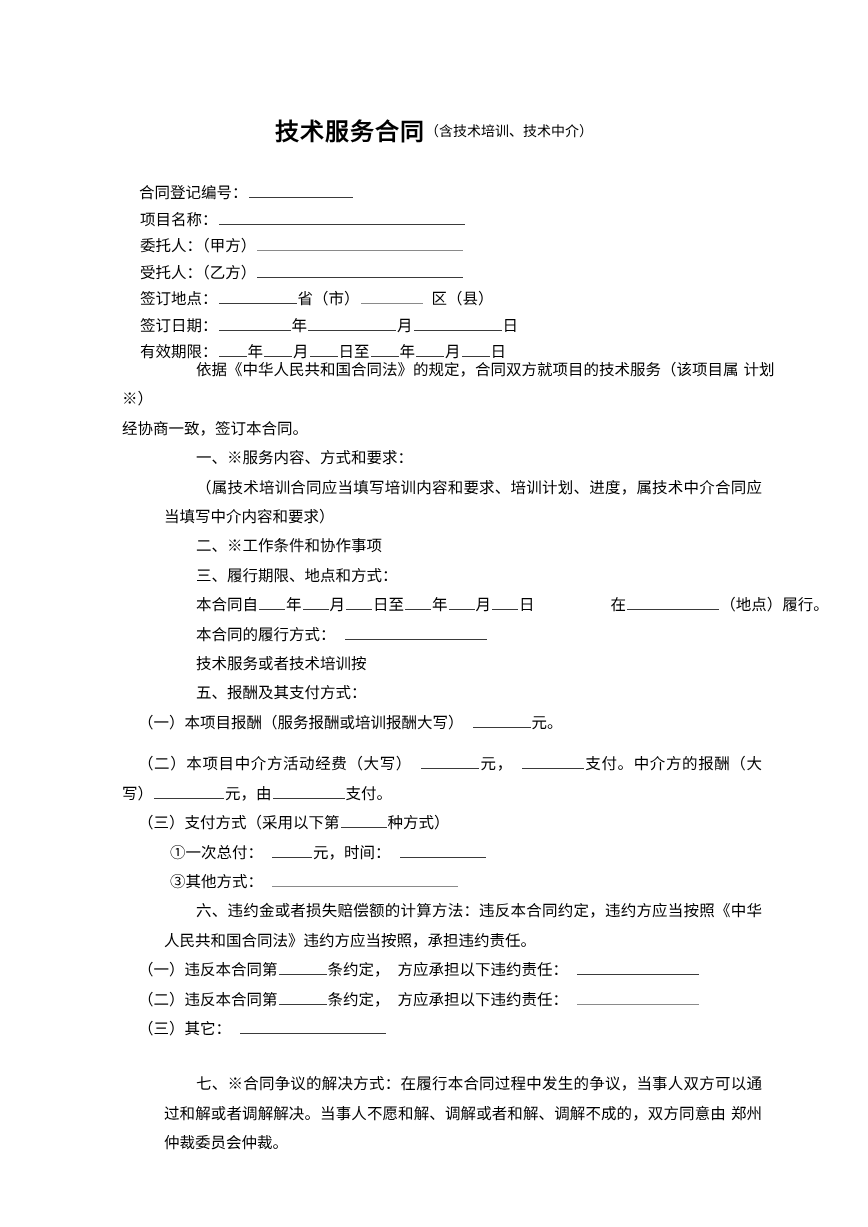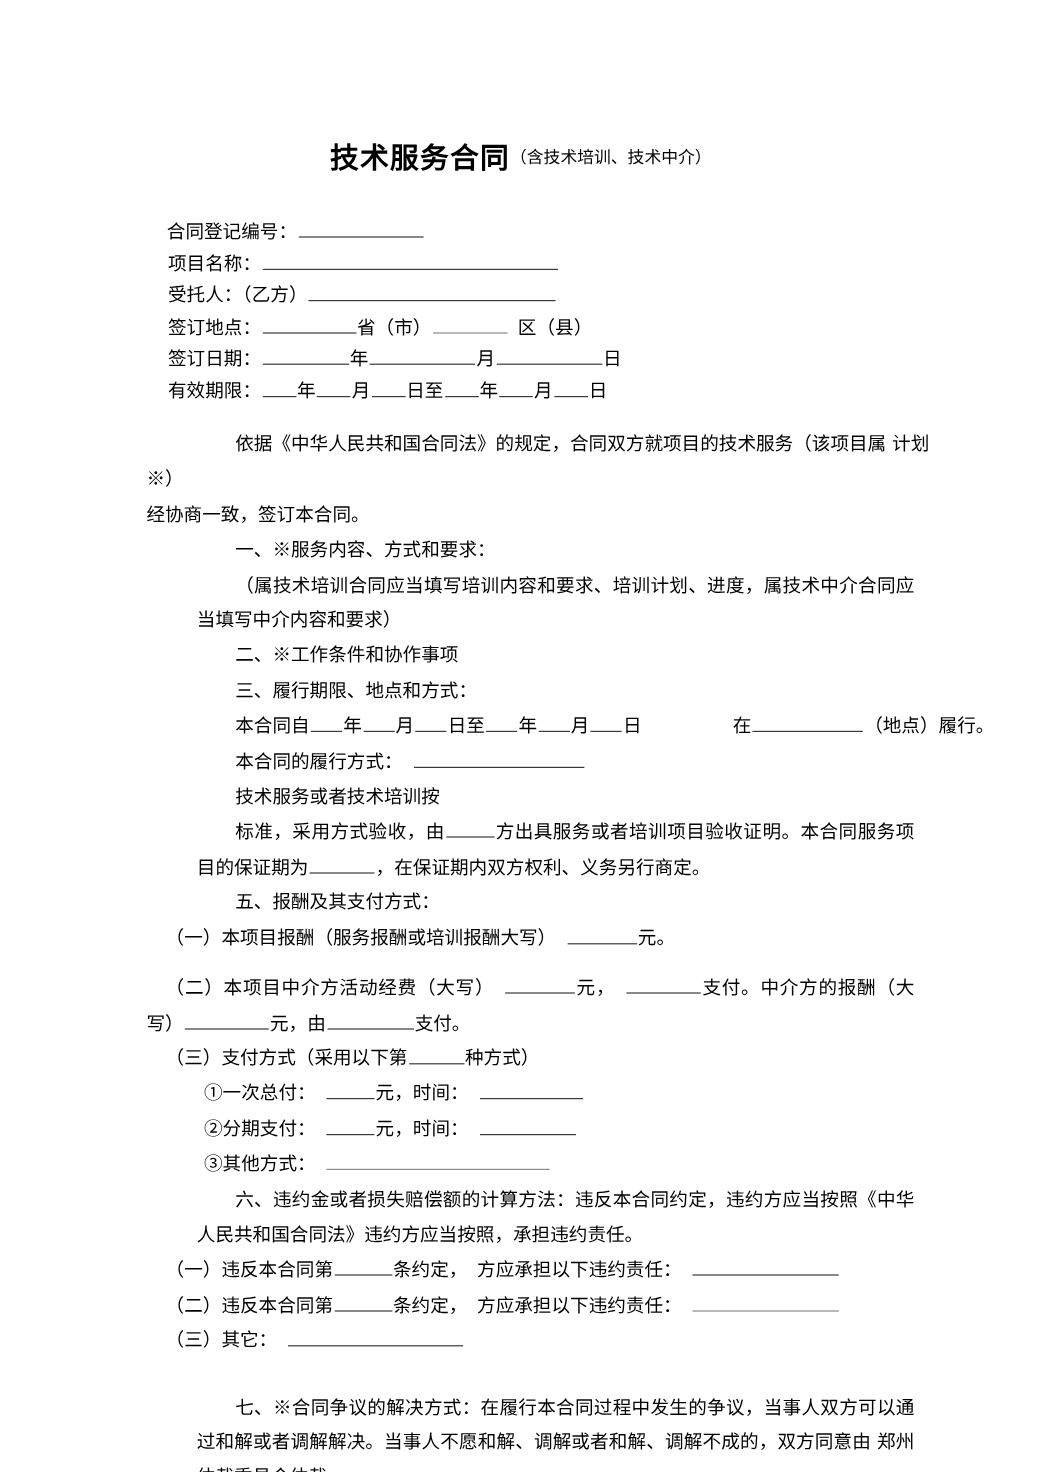--- a/index.html
+++ b/index.html
@@ -105,20 +105,23 @@
   <div class="header-fields">
 
     <div class="field-row indent-0">
       <span>合同登记编号：</span><span class="fill" style="width:104px"></span>
     </div>
 
     <div class="field-row indent-1">
       <span>项目名称：</span><span class="fill" style="width:246px"></span>
     </div>
 
+    <div class="field-row indent-1">
+      <span>委托人：（甲方）</span><span class="fill light" style="width:206px"></span>
+    </div>
 
     <div class="field-row indent-1">
       <span>受托人：（乙方）</span><span class="fill" style="width:206px"></span>
     </div>
 
     <div class="field-row indent-1">
       <span>签订地点：</span><span class="fill" style="width:78px"></span><span>省（市）</span><span class="fill light" style="width:62px"></span><span class="sp"></span><span>区（县）</span>
     </div>
 
     <div class="field-row indent-1">
@@ -147,23 +150,20 @@
     <p class="p ind2 nowrap">
       <span>本合同自</span><span class="fill" style="width:26px"></span><span>年</span><span class="fill" style="width:26px"></span><span>月</span><span class="fill" style="width:26px"></span><span>日至</span><span class="fill" style="width:26px"></span><span>年</span><span class="fill" style="width:26px"></span><span>月</span><span class="fill" style="width:26px"></span><span>日</span><span class="wide-space"></span><span>在</span><span class="fill" style="width:92px"></span><span>（地点）履行。</span>
     </p>
 
     <p class="p ind2 nowrap">
       <span>本合同的履行方式：</span><span class="sp"></span><span class="fill" style="width:142px"></span>
     </p>
 
     <p class="p ind2">技术服务或者技术培训按</p>
 
-    <p class="p ind2">
-      <span>标准，采用方式验收，由</span><span class="fill" style="width:40px"></span><span>方出具服务或者培训项目验收证明。本合同服务项目的保证期为</span><span class="fill" style="width:54px"></span><span>，在保证期内双方权利、义务另行商定。</span>
-    </p>
 
     <p class="p ind2">五、报酬及其支付方式：</p>
 
     <p class="p ind1">
       <span>（一）本项目报酬（服务报酬或培训报酬大写）</span><span class="sp"></span><span class="fill" style="width:58px"></span><span>元。</span>
     </p>
 
     <div class="gap-sm"></div>
 
     <p class="p ind1">
@@ -171,23 +171,20 @@
     </p>
 
     <p class="p ind1 nowrap">
       <span>（三）支付方式（采用以下第</span><span class="fill" style="width:46px"></span><span>种方式）</span>
     </p>
 
     <p class="p pad3 nowrap">
       <span>①一次总付：</span><span class="sp"></span><span class="fill" style="width:40px"></span><span>元，时间：</span><span class="sp"></span><span class="fill" style="width:86px"></span>
     </p>
 
-    <p class="p pad3 nowrap">
-      <span>②分期支付：</span><span class="sp"></span><span class="fill" style="width:40px"></span><span>元，时间：</span><span class="sp"></span><span class="fill" style="width:80px"></span>
-    </p>
 
     <p class="p pad3 nowrap">
       <span>③其他方式：</span><span class="sp"></span><span class="fill light" style="width:186px"></span>
     </p>
 
     <p class="p ind2">六、违约金或者损失赔偿额的计算方法：违反本合同约定，违约方应当按照《中华人民共和国合同法》违约方应当按照，承担违约责任。</p>
 
     <p class="p ind1 nowrap">
       <span>（一）违反本合同第</span><span class="fill" style="width:48px"></span><span>条约定，</span><span class="sp"></span><span>方应承担以下违约责任：</span><span class="sp"></span><span class="fill" style="width:122px"></span>
     </p>

